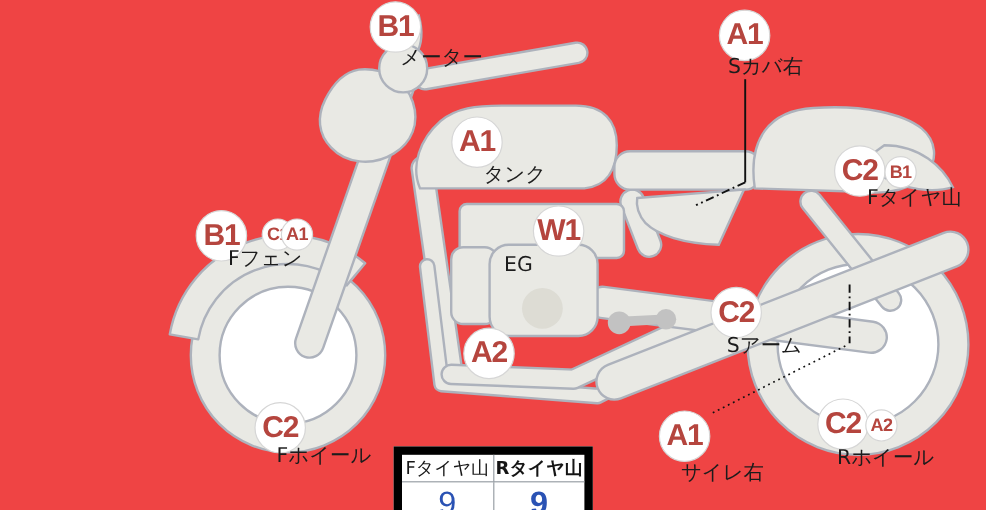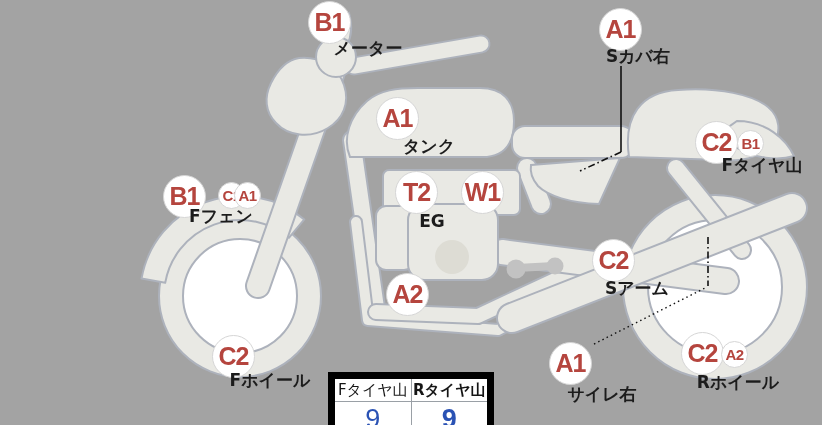--- a/index.html
+++ b/index.html
@@ -1,30 +1,30 @@
 <!DOCTYPE html>
 <html><head>
 <meta charset="utf-8">
 <style>
   html,body{margin:0;padding:0;background:#fff;}
-  .stage{position:relative;width:822px;height:425px;background:#a3a3a3;overflow:hidden;
+  .stage{position:relative;width:822px;height:425px;background:#ef4444;overflow:hidden;
          font-family:"DejaVu Sans",sans-serif;}
   .bike-svg{position:absolute;left:0;top:0;}
 
   
   .code{position:absolute;display:flex;align-items:center;justify-content:center;
         background:#ffffff;border:1.5px solid #d6d6d6;border-radius:50%;
         color:#b5453e;box-sizing:border-box;font-weight:600;line-height:1;
         font-family:"Liberation Sans","DejaVu Sans",sans-serif;}
   .code-lg{width:43px;height:43px;font-size:25px;letter-spacing:-1px;}
   .code-sm{width:27px;height:27px;font-size:15px;letter-spacing:-0.5px;}
 
   
   .plabel{position:absolute;transform:translateX(-50%);font-size:17px;color:#1c1c1c;
-          white-space:nowrap;line-height:1.2;font-weight:bold;}
+          white-space:nowrap;line-height:1.2;}
 
   
   .tire-table{position:absolute;left:328px;top:372px;width:166px;background:#fff;
               border:7px solid #000000;box-sizing:border-box;}
   .tt-row{display:flex;}
   .tt-cell{flex:1;display:flex;align-items:center;justify-content:center;box-sizing:border-box;}
   .tt-cell + .tt-cell{border-left:1px solid #9aa0a6;font-weight:bold;}
   .tt-head .tt-cell{height:23px;font-size:15px;color:#151515;border-bottom:1px solid #9aa0a6;}
   .tt-vals .tt-cell{height:35px;font-size:27px;color:#2a52b4;
                     font-family:"Liberation Sans","DejaVu Sans",sans-serif;}
@@ -126,22 +126,21 @@
 
   <span class="code code-lg" style="left:695px;top:121px">C2</span>
   <span class="code code-sm" style="left:737px;top:130px">B1</span>
   <div class="plabel" style="left:762px;top:155px">Fタイヤ山</div>
 
   <span class="code code-lg" style="left:163px;top:175px">B1</span>
   <span class="code code-sm" style="left:218px;top:182px">C1</span>
   <span class="code code-sm" style="left:234px;top:182px">A1</span>
   <div class="plabel" style="left:221px;top:206px">Fフェン</div>
 
-  <span class="code code-lg" style="left:395px;top:171px">T2</span>
-  <span class="code code-lg" style="left:461px;top:171px">W1</span>
+  <span class="code code-lg" style="left:444px;top:171px">W1</span>
   <div class="plabel" style="left:432px;top:211px">EG</div>
 
   <span class="code code-lg" style="left:592px;top:239px">C2</span>
   <div class="plabel" style="left:637px;top:278px">Sアーム</div>
 
   <span class="code code-lg" style="left:386px;top:273px">A2</span>
 
   <span class="code code-lg" style="left:212px;top:335px">C2</span>
   <div class="plabel" style="left:270px;top:370px">Fホイール</div>
 

